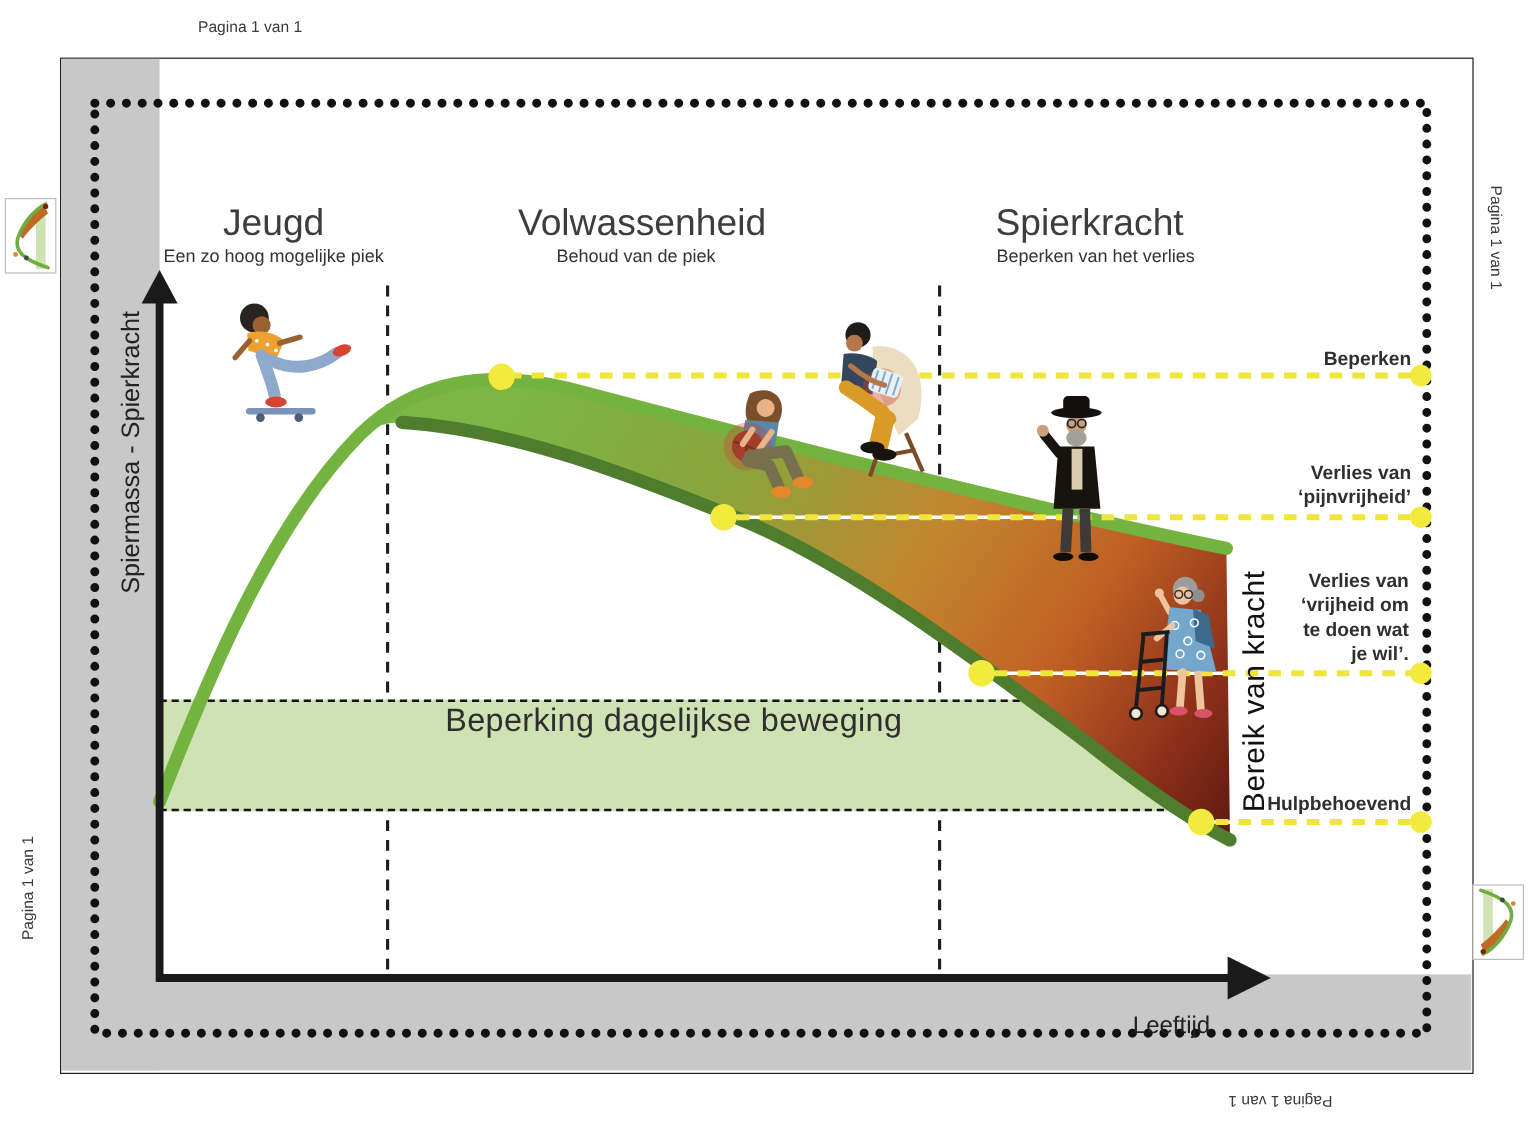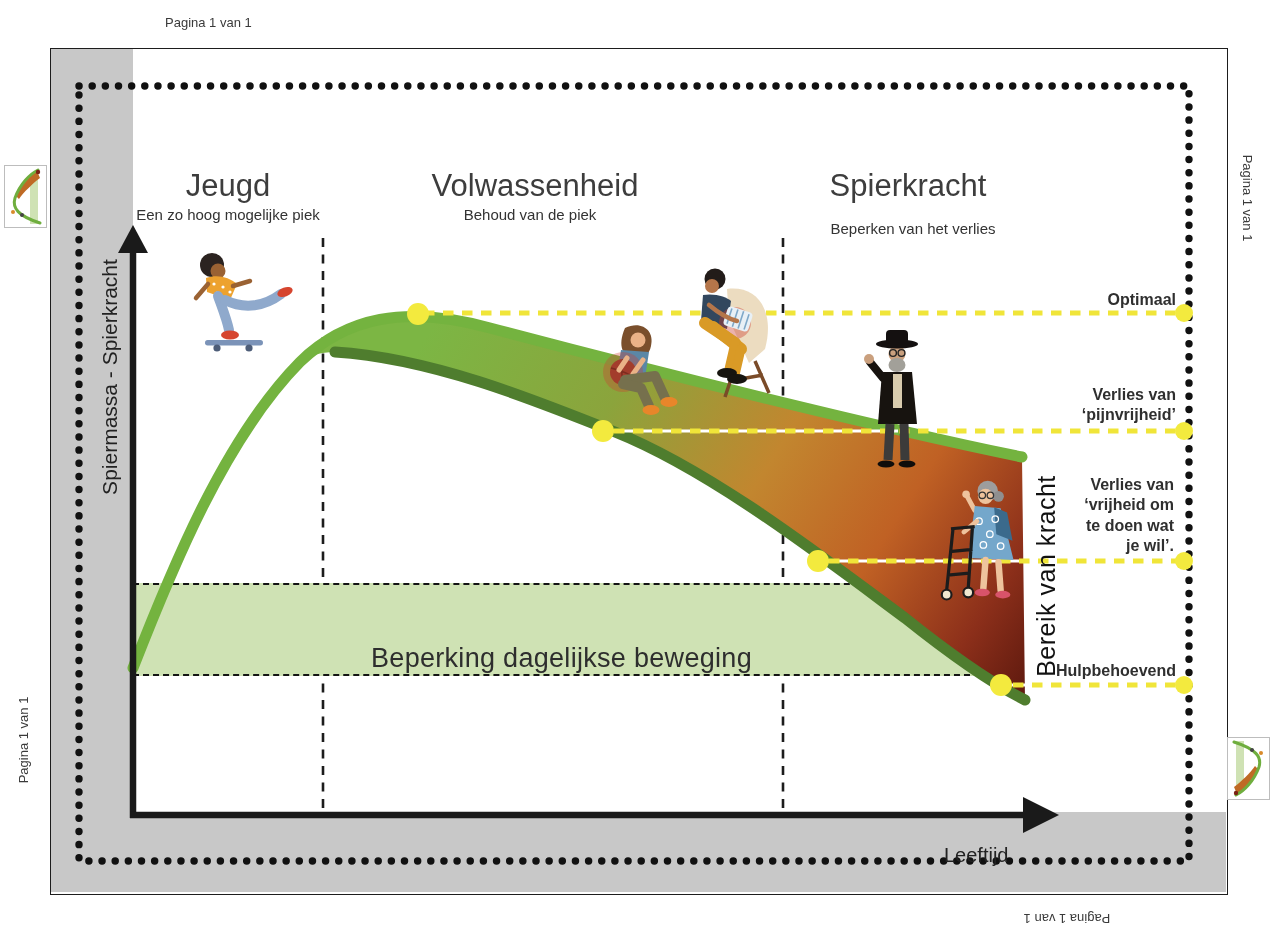--- a/index.html
+++ b/index.html
@@ -6,21 +6,21 @@
     font-family:"Liberation Sans",sans-serif;}
   #stage{position:relative;width:1273px;height:941px;background:#fff;}
   .abs{position:absolute;}
   
   #sheet{left:50px;top:48px;width:1176px;height:845px;background:#fff;border:1.6px solid #1d1d1d;z-index:0;}
   #strip-left{left:51px;top:49px;width:82px;height:843px;background:#c8c8c8;z-index:1;}
   #strip-bottom{left:51px;top:812px;width:1175px;height:80px;background:#c8c8c8;z-index:1;}
   
   #beperking-band{left:133px;top:583px;width:857px;height:89px;background:#cfe2b4;
     border-top:2.6px dashed #141414;border-bottom:2.6px dashed #141414;z-index:3;
-    display:flex;align-items:flex-end;justify-content:center;}
+    display:flex;align-items:flex-start;justify-content:center;}
   #beperking-band span{font-size:27px;font-weight:500;color:#2e2e2e;letter-spacing:.3px;}
   svg.layer{position:absolute;left:0;top:0;z-index:4;pointer-events:none;}
   svg#under-layer{z-index:2;}
   
   .txt{position:absolute;z-index:6;color:#3d3d3d;white-space:nowrap;}
   .center{transform:translate(-50%,-50%);}
   .title{font-size:31px;font-weight:400;color:#3d3d3d;}
   .subtitle{font-size:15px;font-weight:400;color:#333;}
   .level-label{font-size:16px;font-weight:600;color:#2f2f2f;text-align:right;white-space:pre-line;line-height:1.28;}
   .pagina{font-size:13px;color:#3a3a3a;}
@@ -215,27 +215,27 @@
   <div class="txt pagina" style="left:165px;top:15px;">Pagina 1 van 1</div>
   <div class="txt pagina rot-cw" style="left:1247px;top:198px;">Pagina 1 van 1</div>
   <div class="txt pagina rot-180" style="left:1067px;top:918px;">Pagina 1 van 1</div>
   <div class="txt pagina rot-ccw" style="left:23px;top:740px;">Pagina 1 van 1</div>
 
   <div class="txt title center" style="left:228px;top:186px;">Jeugd</div>
   <div class="txt subtitle center" style="left:228px;top:214px;">Een zo hoog mogelijke piek</div>
   <div class="txt title center" style="left:535px;top:186px;">Volwassenheid</div>
   <div class="txt subtitle center" style="left:530px;top:214px;">Behoud van de piek</div>
   <div class="txt title center" style="left:908px;top:186px;">Spierkracht</div>
-  <div class="txt subtitle center" style="left:905px;top:228px;padding-left:16px;">Beperken van het verlies</div>
+  <div class="txt subtitle center" style="left:905px;top:214px;padding-left:16px;">Beperken van het verlies</div>
 
   <div class="txt rot-ccw" id="y-axis-label" style="left:110px;top:377px;">Spiermassa - Spierkracht</div>
   <div class="txt" id="x-axis-label" style="left:944px;top:823px;">Leeftijd</div>
   <div class="txt rot-ccw" id="range-label" style="left:1046px;top:576px;">Bereik van kracht</div>
 
-  <div class="txt level-label" style="right:97px;top:290px;">Optimaal</div>
+  <div class="txt level-label" style="right:97px;top:290px;">Beperken</div>
   <div class="txt level-label" style="right:97px;top:385px;">Verlies van
 ‘pijnvrijheid’</div>
   <div class="txt level-label" style="right:99px;top:475px;">Verlies van
 ‘vrijheid om
 te doen wat
 je wil’.</div>
   <div class="txt level-label" style="right:97px;top:661px;margin-left:48px;">Hulpbehoevend</div>
 
 </div>
 

